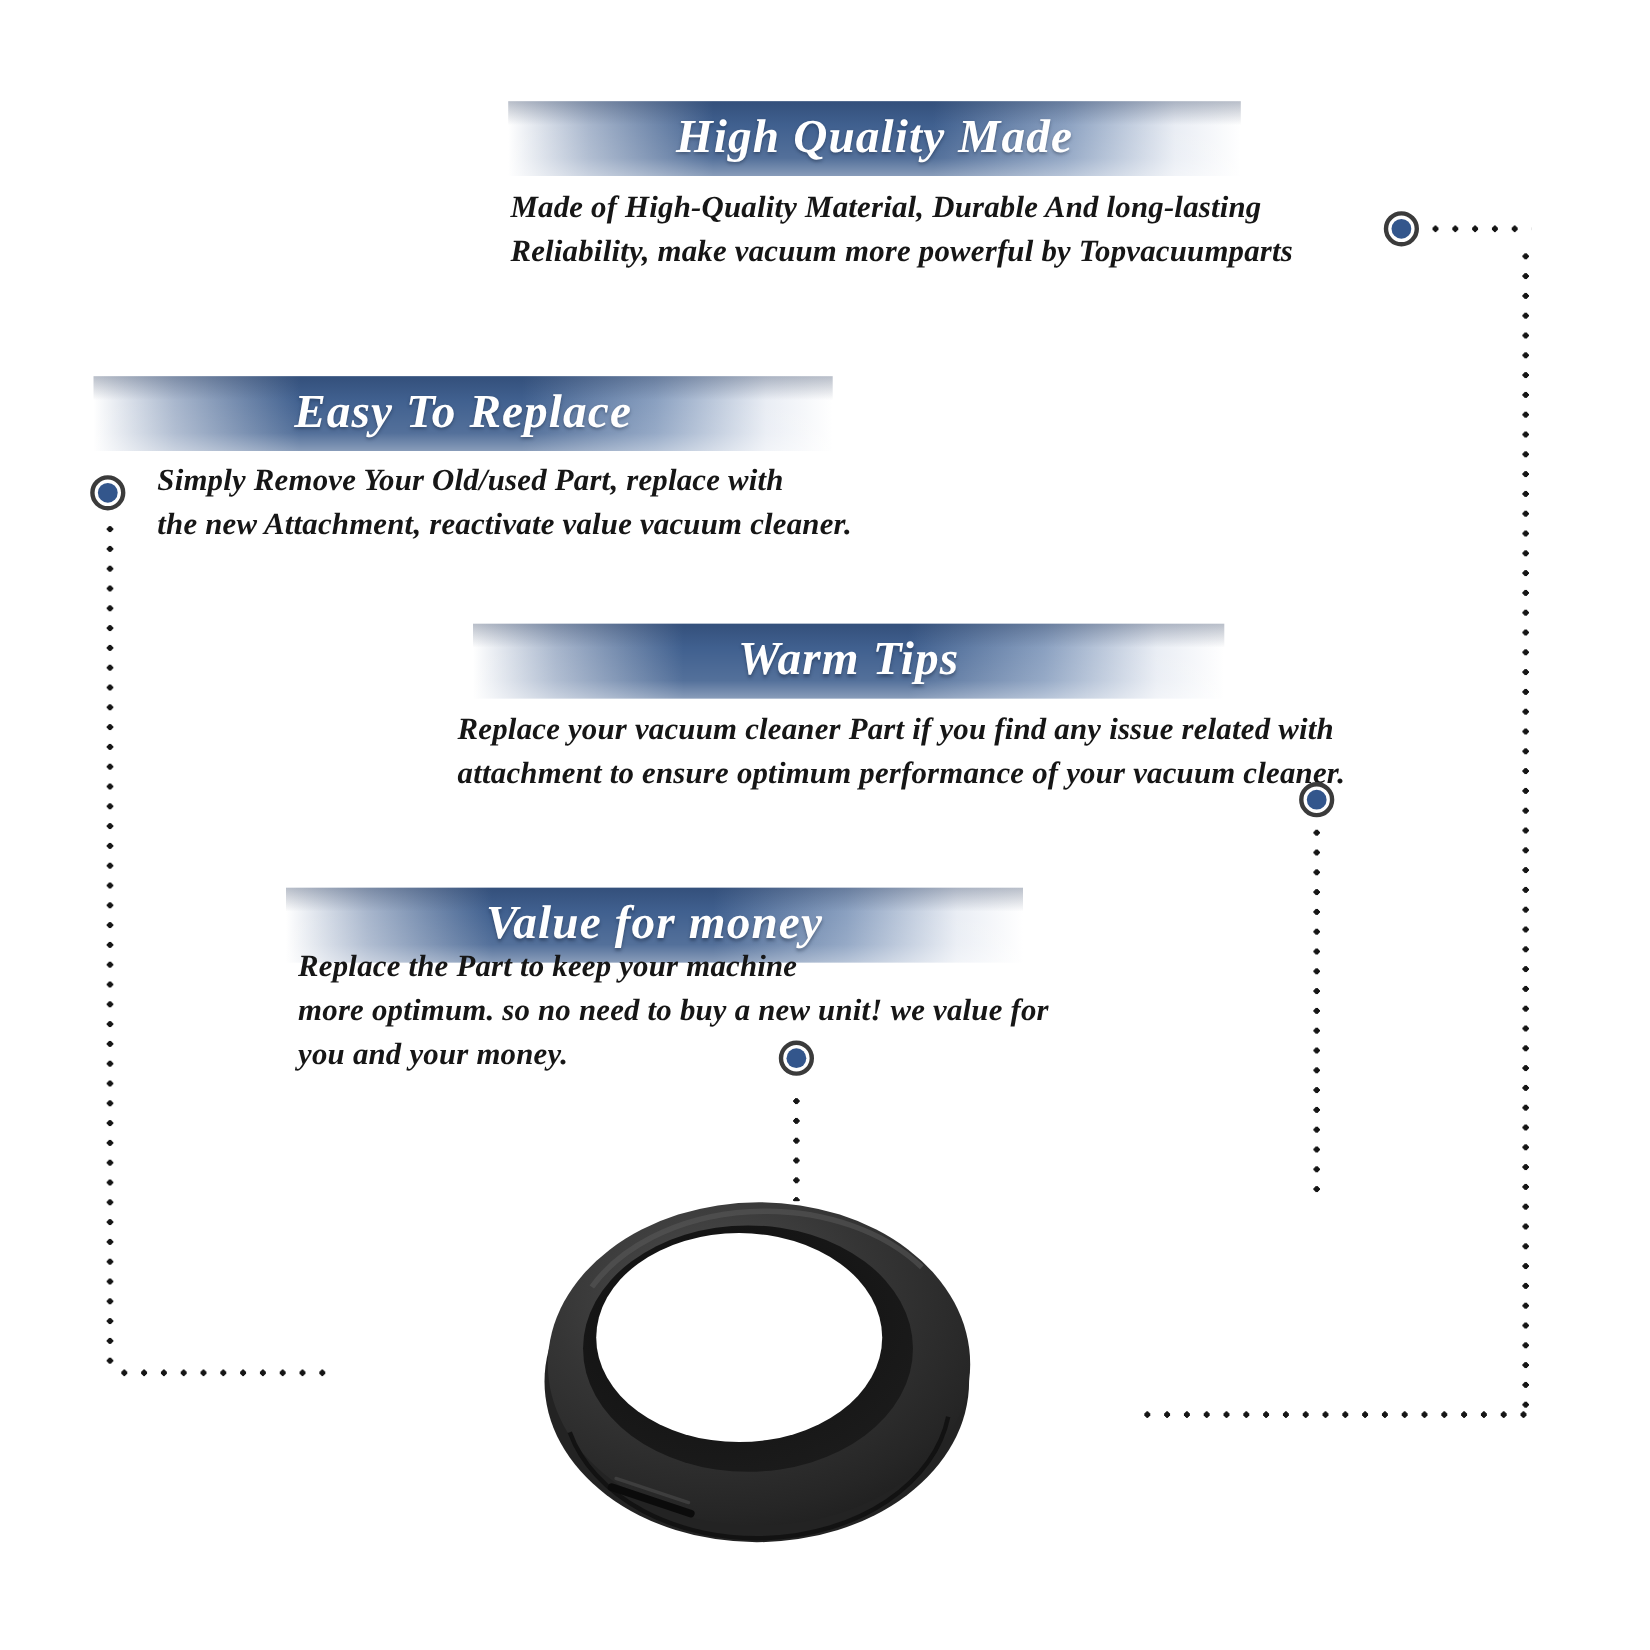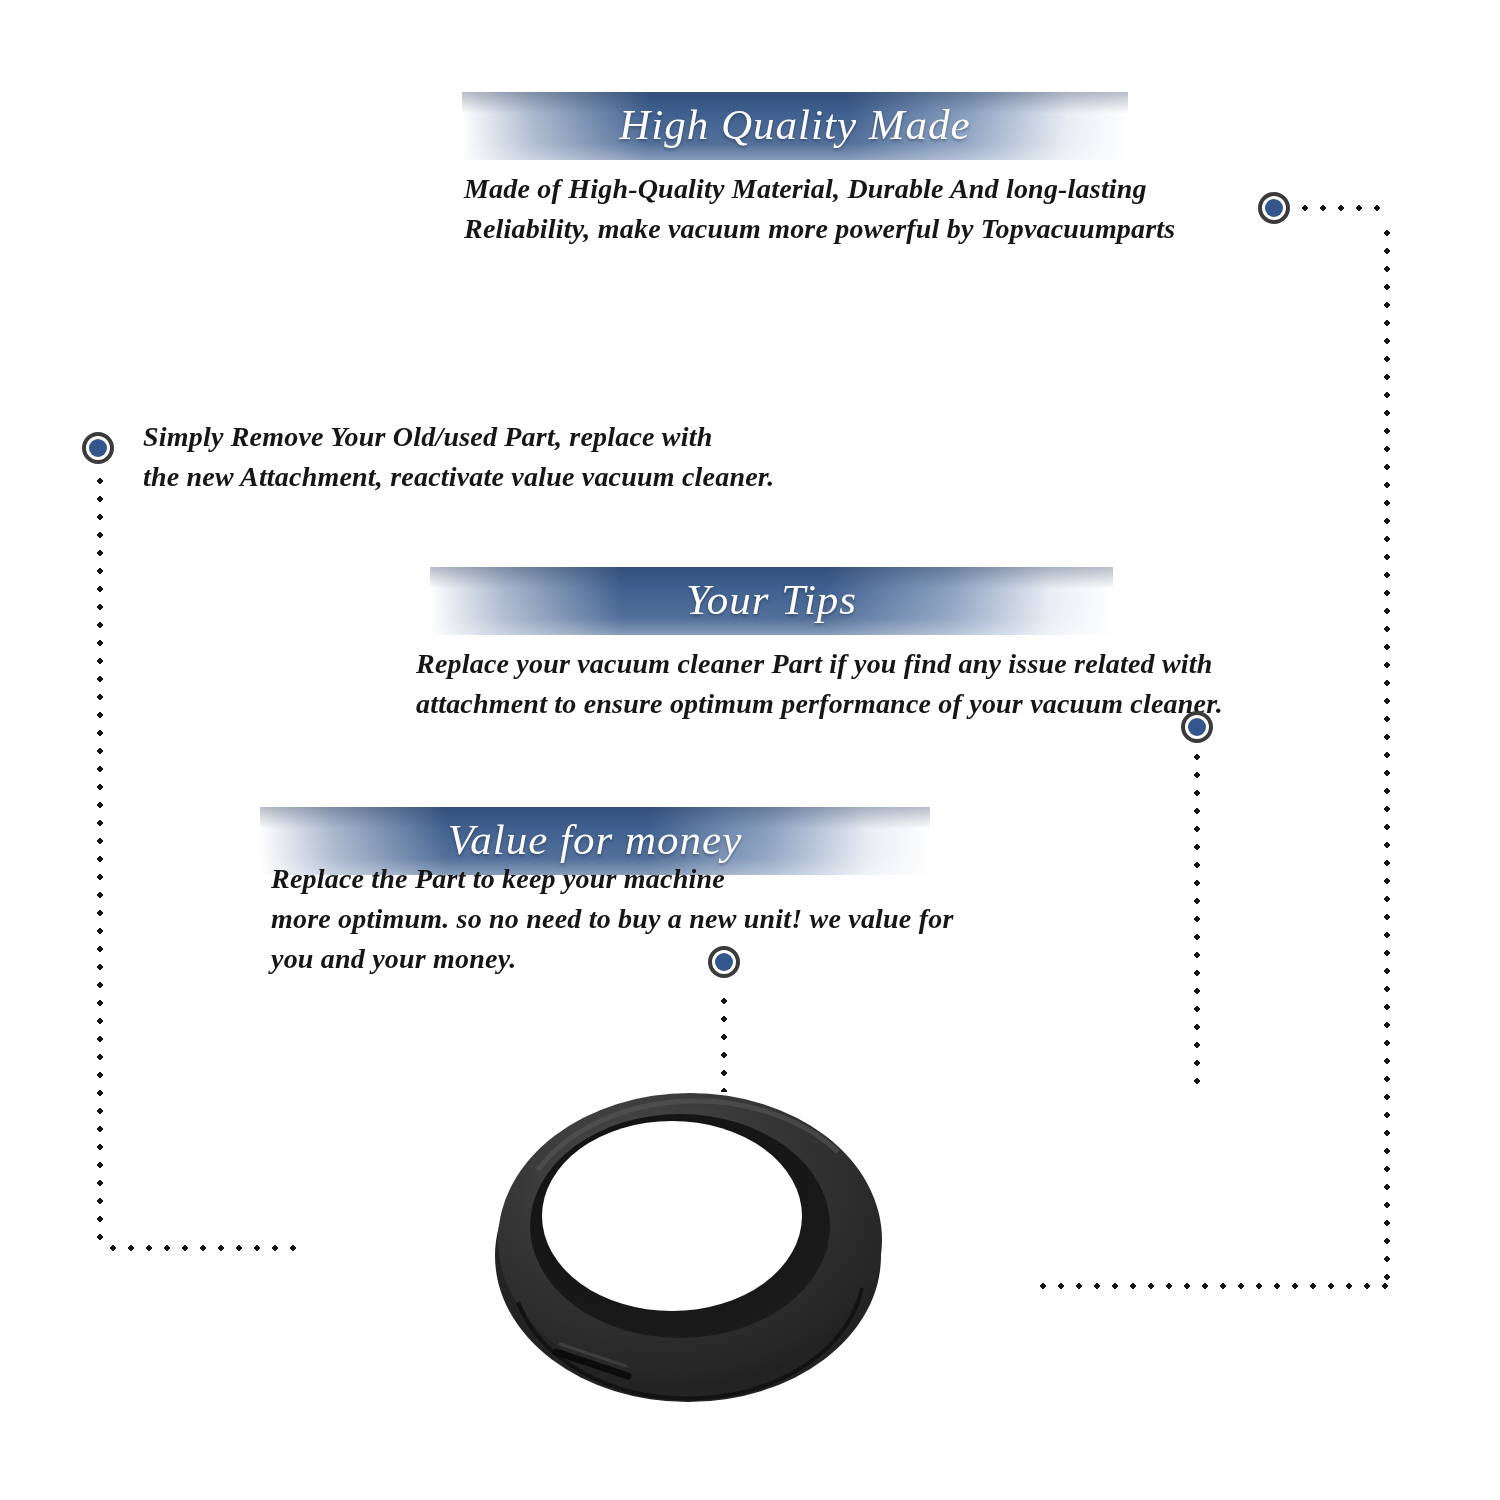--- a/index.html
+++ b/index.html
@@ -16,21 +16,21 @@
     font-family:"Liberation Serif", serif;
   }
   .banner{
     position:absolute;height:68px;
     background:
       linear-gradient(to bottom, rgba(23,42,77,0.30) 0%, rgba(255,255,255,0) 32%, rgba(255,255,255,0.10) 76%, rgba(255,255,255,0.38) 100%),
       linear-gradient(to right, #ffffff 0%, #a9b7cd 11%, var(--banner-blue) 28%, var(--banner-blue) 58%, #8aa0c0 76%, #e9edf4 91%, #ffffff 100%);
   }
   .banner h2{
     margin:0;width:100%;text-align:center;
-    font-style:italic;font-weight:normal;font-size:43px;line-height:66px;
+    font-style:italic;font-weight:bold;font-size:43px;line-height:66px;
     color:var(--banner-text);letter-spacing:1px;
     text-shadow:0 2px 3px rgba(10,20,40,0.35);
   }
   .copy{
     position:absolute;margin:1px;
     font-style:italic;font-weight:bold;font-size:28px;line-height:40px;
     color:var(--text-dark);white-space:pre-line;letter-spacing:0.2px;
   }
   .copy.centered{text-align:left;}
   .bullet{
@@ -57,25 +57,28 @@
 <body>
 
 <div class="canvas">
 
   <div class="banner" style="left:462px;top:92px;width:666px;">
     <h2>High Quality Made</h2>
   </div>
   <p class="copy" style="left:463px;top:168px;width:760px;">Made of  High-Quality Material, Durable And long-lasting
 Reliability, make vacuum more powerful by Topvacuumparts</p>
 
+  <div class="banner" style="left:85px;top:342px;width:672px;">
+    <h2>Easy To Replace</h2>
+  </div>
   <p class="copy" style="left:142px;top:416px;width:700px;">Simply Remove Your Old/used Part, replace with
 the new Attachment, reactivate value vacuum cleaner.</p>
 
   <div class="banner" style="left:430px;top:567px;width:683px;">
-    <h2>Your Tips</h2>
+    <h2>Warm Tips</h2>
   </div>
   <p class="copy centered" style="left:415px;top:643px;width:890px;">Replace your vacuum cleaner Part if you find any issue related with
 attachment to ensure optimum performance of your vacuum cleaner.</p>
 
   <div class="banner" style="left:260px;top:807px;width:670px;">
     <h2>Value for money</h2>
   </div>
   <p class="copy" style="left:270px;top:858px;width:720px;">Replace the Part to keep your machine
 more optimum. so no need to buy a new unit! we value for
 you and your money.</p>

